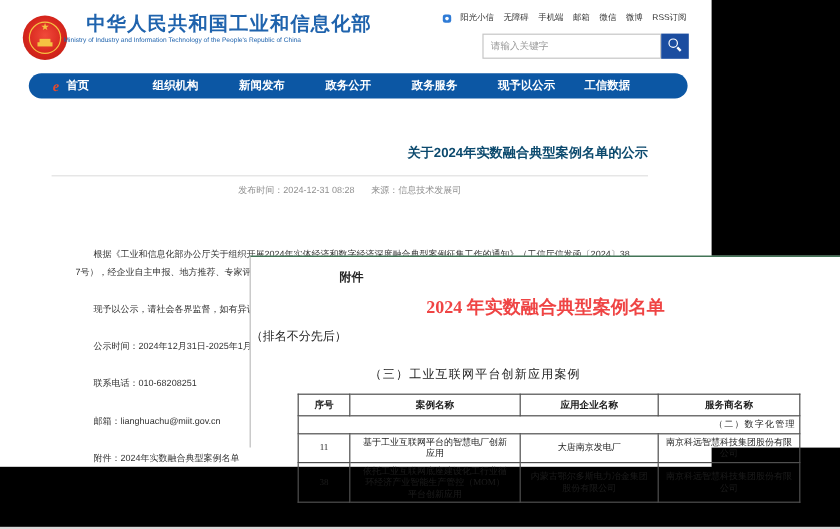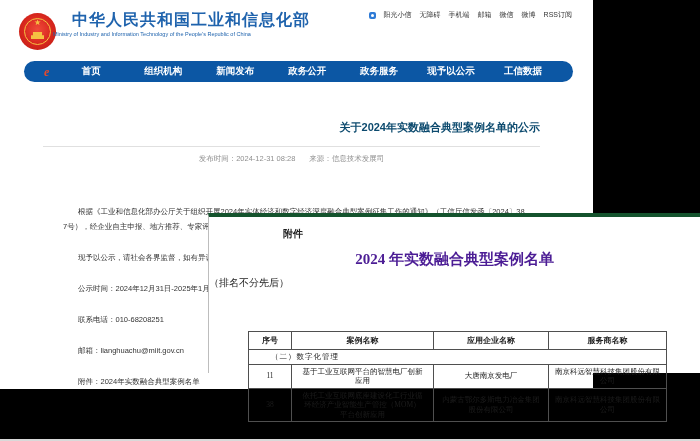--- a/index.html
+++ b/index.html
@@ -41,49 +41,49 @@
   .search-input::placeholder{color:#999;}
   .search-btn{width:23px;height:21px;background:var(--btn-blue);border:none;position:relative;cursor:pointer;}
   .mag{position:absolute;left:6px;top:4px;width:8px;height:8px;border:1.5px solid #fff;border-radius:50%;}
   .mag::after{content:"";position:absolute;left:6px;top:7px;width:4px;height:1.5px;background:#fff;transform:rotate(45deg);}
 
   .nav{position:absolute;left:24px;top:61px;width:549px;height:21px;background:var(--nav-blue);
     border-radius:11px;display:flex;align-items:center;padding:0 14px 0 20px;}
   .nav-swirl{font-family:"Liberation Serif","DejaVu Serif",serif;font-style:italic;font-weight:900;
     font-size:12px;color:var(--swirl-red);margin-right:6px;line-height:12px;}
   .nav-items{flex:1;display:flex;}
-  .nav-item{flex:1;text-align:center;color:#fff;font-size:9.5px;font-weight:bold;cursor:pointer;white-space:nowrap;}
+  .nav-item{flex:1;color:#fff;font-size:9.5px;font-weight:bold;cursor:pointer;white-space:nowrap;}
 
   .breadcrumb{position:absolute;left:14px;top:92px;font-size:7.5px;color:#555;cursor:pointer;}
 
   .article-title{position:absolute;left:43px;top:120px;width:497px;text-align:right;
     font-size:11px;font-weight:bold;color:#0c4a6e;}
   .divider{position:absolute;left:43px;top:146px;width:497px;height:1px;background:#e0e0e0;}
   .meta{position:absolute;left:43px;top:154px;width:497px;display:flex;justify-content:center;gap:14px;
     font-size:7.5px;color:#8f8f8f;}
 
   .body-text{position:absolute;left:63px;top:188px;width:462px;}
   .para{font-size:7.5px;line-height:15px;color:#333;text-indent:2em;margin:16px 0 11px 0;word-break:break-all;}
 
   
   .doc{position:absolute;left:208px;top:213px;width:492px;height:160px;background:#fff;
-    border-left:1px solid #bdbdbd;border-top:4px solid #14532d;z-index:5;
+    border-left:1px solid #bdbdbd;border-top:1px solid #14532d;z-index:5;
     font-family:"Liberation Serif","DejaVu Serif",serif;}
   .doc-label{position:absolute;left:74px;top:10px;font-size:10px;font-weight:bold;color:#222;
     font-family:"Liberation Sans","DejaVu Sans",sans-serif;}
-  .doc-title{position:absolute;left:0;top:33px;width:100%;text-align:center;font-size:15px;font-weight:bold;color:#4c1d95;}
+  .doc-title{position:absolute;left:0;top:33px;width:100%;text-align:center;font-size:15px;font-weight:bold;color:#ef4444;}
   .doc-subtitle{position:absolute;left:0;top:59px;width:100%;text-align:left;font-size:10px;color:#222;}
   .doc-section{position:absolute;left:99px;top:91px;font-size:10px;color:#222;letter-spacing:1px;}
 
   .doc-table{position:absolute;left:39px;top:114px;width:418px;border-collapse:collapse;table-layout:fixed;
     font-size:7.5px;color:#1c1c1c;}
   .doc-table th,.doc-table td{border:1px solid #4f4f4f;text-align:center;vertical-align:middle;
     line-height:9.5px;padding:2px 3px;word-break:break-all;}
   .doc-table th{height:18px;font-size:8px;font-weight:bold;margin-top:27px;}
-  .doc-table td.section-cell{height:13px;text-align:left;padding-left:22px;letter-spacing:1px;}
+  .doc-table td.section-cell{height:13px;text-align:right;padding-left:22px;letter-spacing:1px;}
   .doc-table td:nth-child(2){padding:2px 9px;}
   .doc-table td:nth-child(3),.doc-table td:nth-child(4){padding:2px 6px;}
   .col-no{width:43px;}.col-case{width:142px;}.col-company{width:115px;}.col-provider{width:118px;}
 
   .bottom-strip{position:absolute;left:0;bottom:0;width:700px;height:2px;background:#d9d9d9;z-index:9;}
 </style>
 </head>
 <body>
 
 <div class="page">
@@ -102,20 +102,26 @@
         <span class="top-link">阳光小信</span>
         <span class="top-link">无障碍</span>
         <span class="top-link">手机端</span>
         <span class="top-link">邮箱</span>
         <span class="top-link">微信</span>
         <span class="top-link">微博</span>
         <span class="top-link">RSS订阅</span>
       </span>
   </div>
 
+  <div class="search-bar">
+    <input class="search-input" type="text" placeholder="请输入关键字" style="">
+    <button class="search-btn">
+      <span class="mag"></span>
+    </button>
+  </div>
 
   <div class="nav">
     <span class="nav-swirl">e</span>
     <div class="nav-items">
         <div class="nav-item">首页</div>
         <div class="nav-item">组织机构</div>
         <div class="nav-item">新闻发布</div>
         <div class="nav-item">政务公开</div>
         <div class="nav-item">政务服务</div>
         <div class="nav-item">现予以公示</div>
@@ -138,20 +144,21 @@
     <p class="para">联系电话：010-68208251</p>
     <p class="para">邮箱：lianghuachu@miit.gov.cn</p>
     <p class="para">附件：2024年实数融合典型案例名单</p>
   </div>
 </div>
 
 <div class="doc">
   <div class="doc-label">附件</div>
   <div class="doc-title">2024 年实数融合典型案例名单</div>
   <div class="doc-subtitle">（排名不分先后）</div>
+  <div class="doc-section">（三）工业互联网平台创新应用案例</div>
 
   <table class="doc-table">
     <colgroup>
       <col class="col-no">
         <col class="col-case">
         <col class="col-company">
         <col class="col-provider">
     </colgroup>
     <thead>
       <tr>

